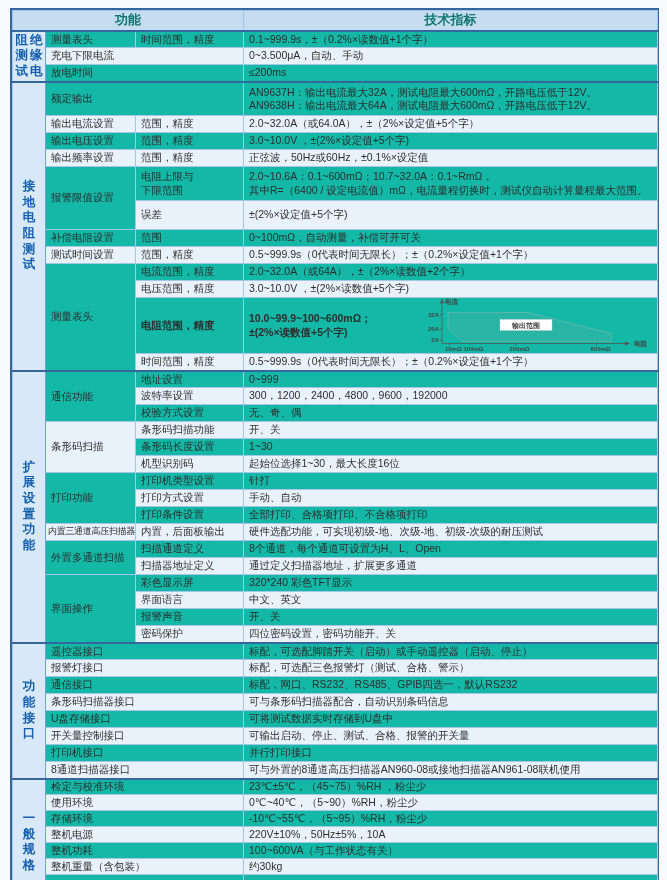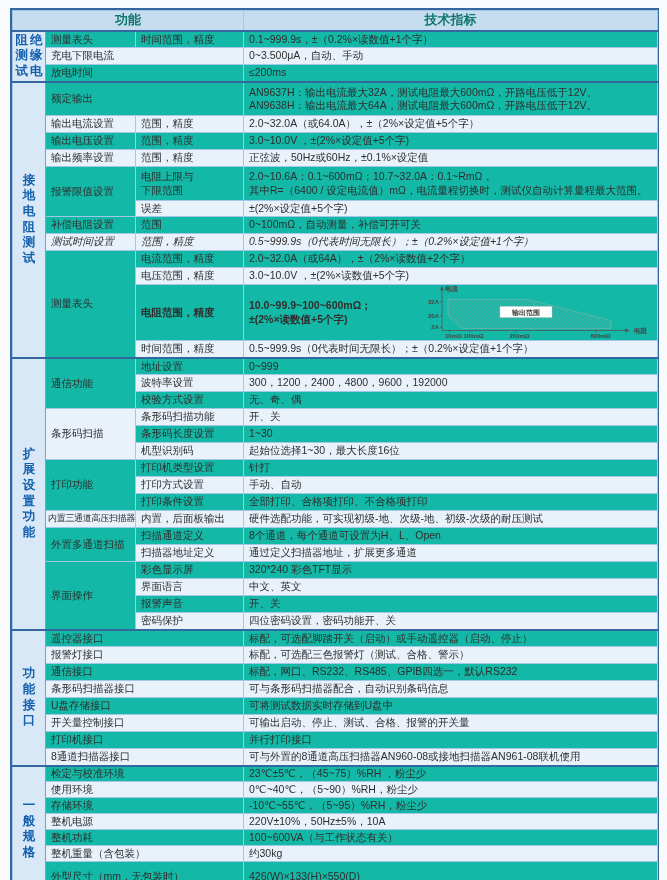--- a/index.html
+++ b/index.html
@@ -120,30 +120,30 @@
           </tr>
           <tr style="height: 34px;">
             <td class="feat white" rowspan="2">报警限值设置</td>
             <td class="sub white">电阻上限与
 下限范围</td>
             <td class="val white">
               <div class="line">2.0~10.6A：0.1~600mΩ；10.7~32.0A：0.1~RmΩ，</div>
               <div class="line">其中R=（6400 / 设定电流值）mΩ，电流量程切换时，测试仪自动计算量程最大范围。</div>
             </td>
           </tr>
-          <tr style="height: 16px;">
+          <tr style="height: 29px;">
             <td class="sub pale">误差</td>
             <td class="val pale">±(2%×设定值+5个字)</td>
           </tr>
           <tr style="height: 17px;">
             <td class="feat white">补偿电阻设置</td>
             <td class="sub white">范围</td>
             <td class="val white">0~100mΩ，自动测量，补偿可开可关</td>
           </tr>
-          <tr style="height: 17px; font-style: italic;">
+          <tr style="height: 17px;">
             <td class="feat pale">测试时间设置</td>
             <td class="sub pale">范围，精度</td>
             <td class="val pale">0.5~999.9s（0代表时间无限长）；±（0.2%×设定值+1个字）</td>
           </tr>
           <tr style="height: 17px;">
             <td class="feat white" rowspan="4">测量表头</td>
             <td class="sub white">电流范围，精度</td>
             <td class="val white">2.0~32.0A（或64A），±（2%×读数值+2个字）</td>
           </tr>
           <tr style="height: 17px;">

